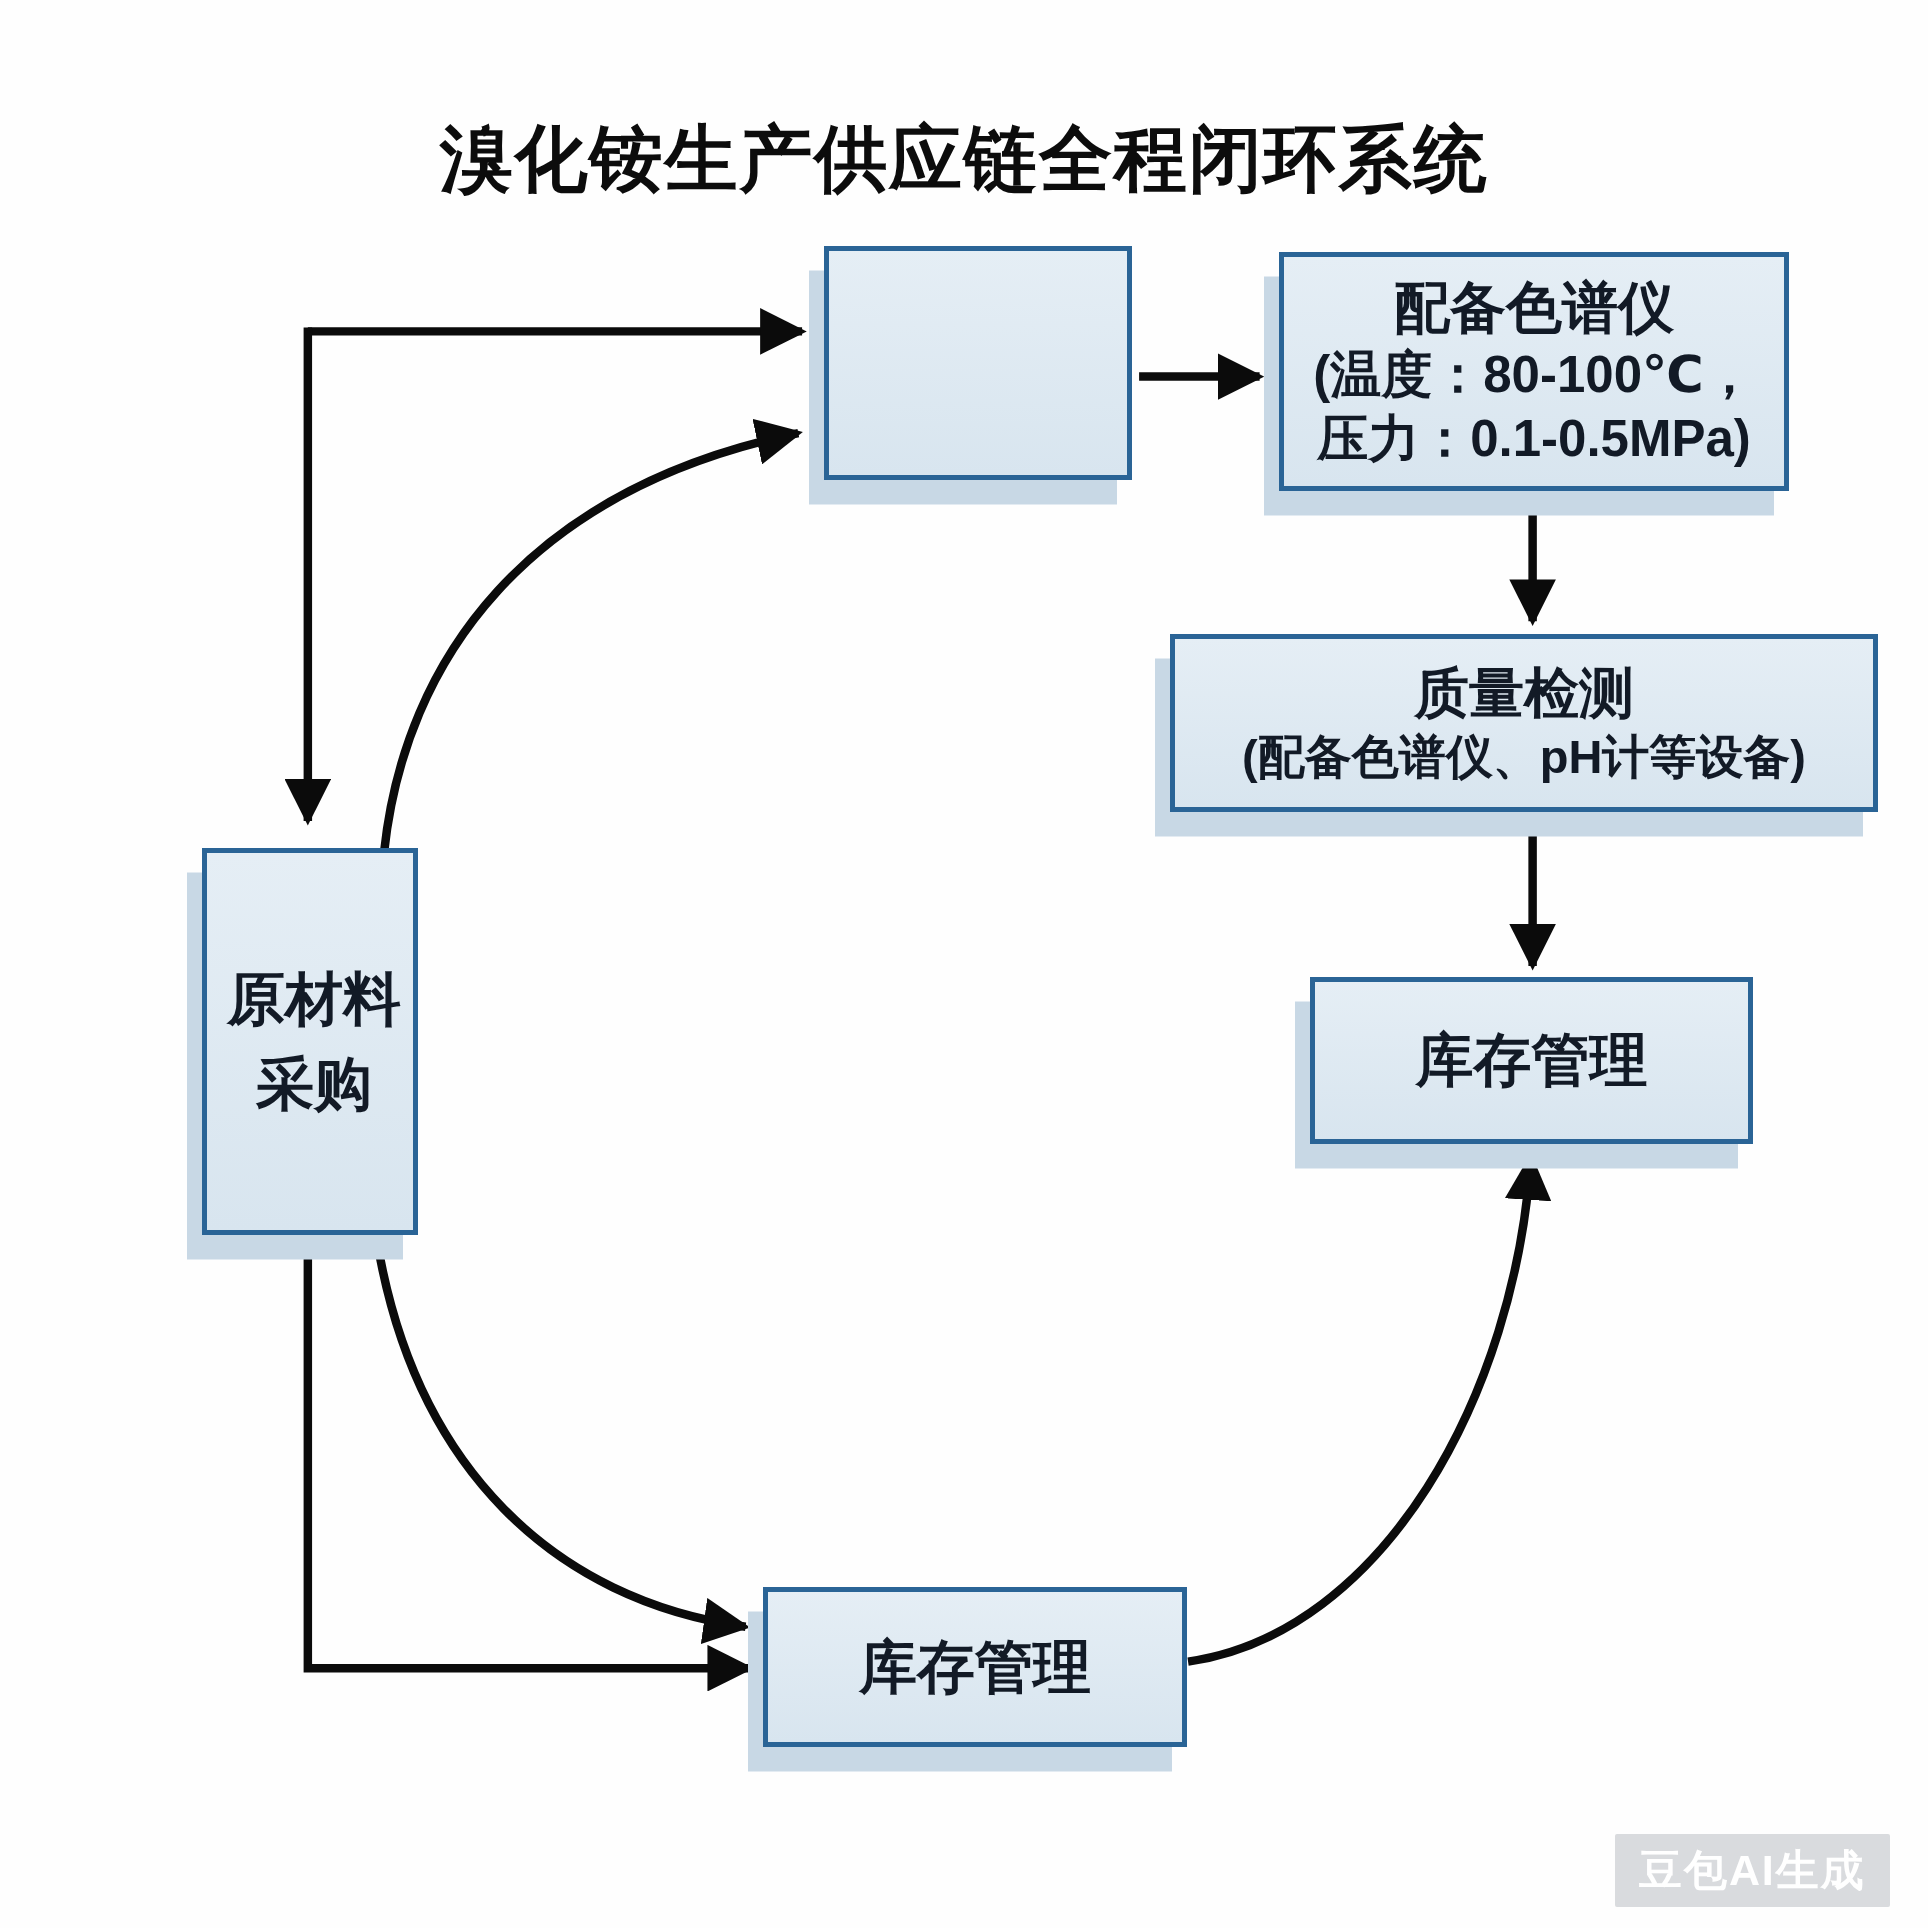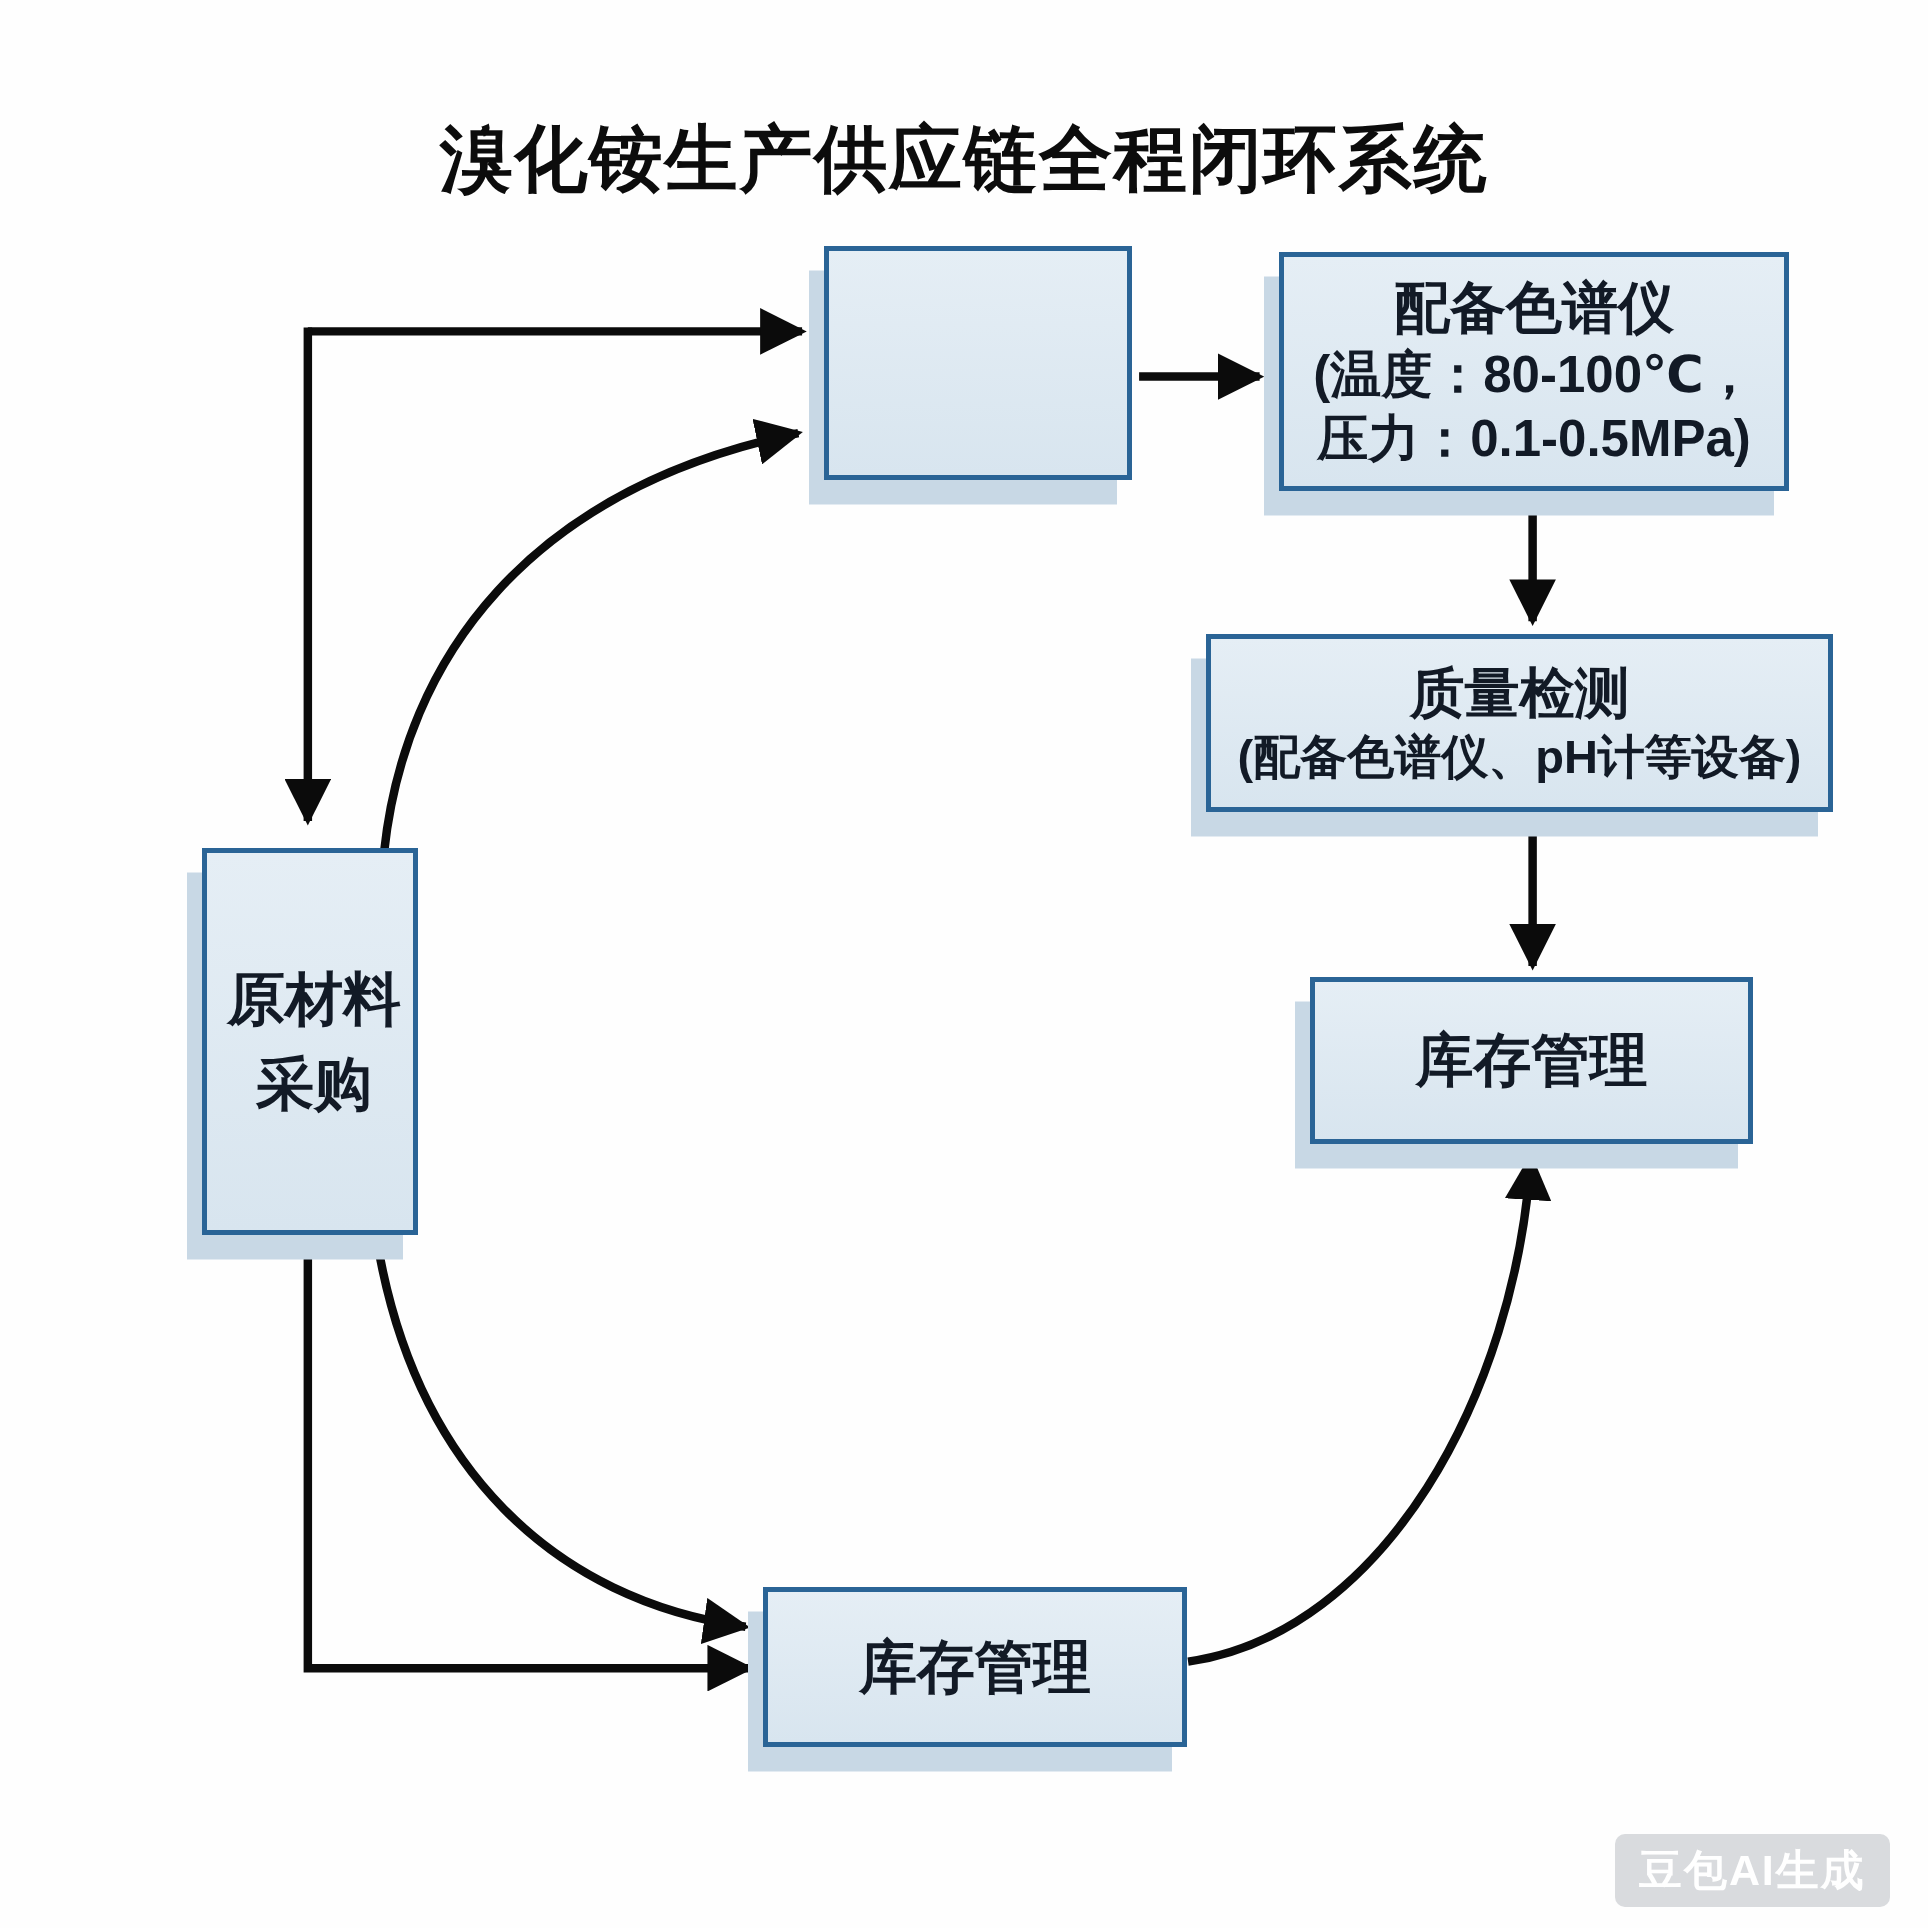--- a/index.html
+++ b/index.html
@@ -36,34 +36,34 @@
     justify-content:center;
     color:#121a26;
     font-weight:700;
     text-align:center;
     box-sizing:border-box;
     line-height:1.25;
   }
   .node-production{left:824px;top:246px;width:308px;height:234px;}
   .node-ctrl{left:1279px;top:252px;width:510px;height:239px;font-size:51px;}
   .node-ctrl .node-heading{font-size:56px;}
-  .node-qc{left:1206px;top:634px;width:627px;height:178px;font-size:47px;}
+  .node-qc{left:1170px;top:634px;width:708px;height:178px;font-size:47px;}
   .node-qc .node-heading{font-size:55px;}
   .node-invR{left:1310px;top:977px;width:443px;height:167px;font-size:58px;}
   .node-raw{left:202px;top:848px;width:216px;height:387px;font-size:58px;line-height:1.45;padding-left:8px;}
   .node-invB{left:763px;top:1587px;width:424px;height:160px;font-size:58px;}
   .watermark{
     position:absolute;
     right:38px;bottom:21px;
     background:rgba(185,190,195,0.55);
     color:#ffffff;
     font-size:43px;
     font-weight:700;
     padding:7.5px 24.5px;
-    border-radius:10px;
+    border-radius:2px;
     letter-spacing:1.9px;
   }
 </style>
 </head>
 <body>
 
 <div class="canvas">
 
   <svg class="arrows" viewBox="0 0 2048 2048" xmlns="http://www.w3.org/2000/svg">
     <defs>

